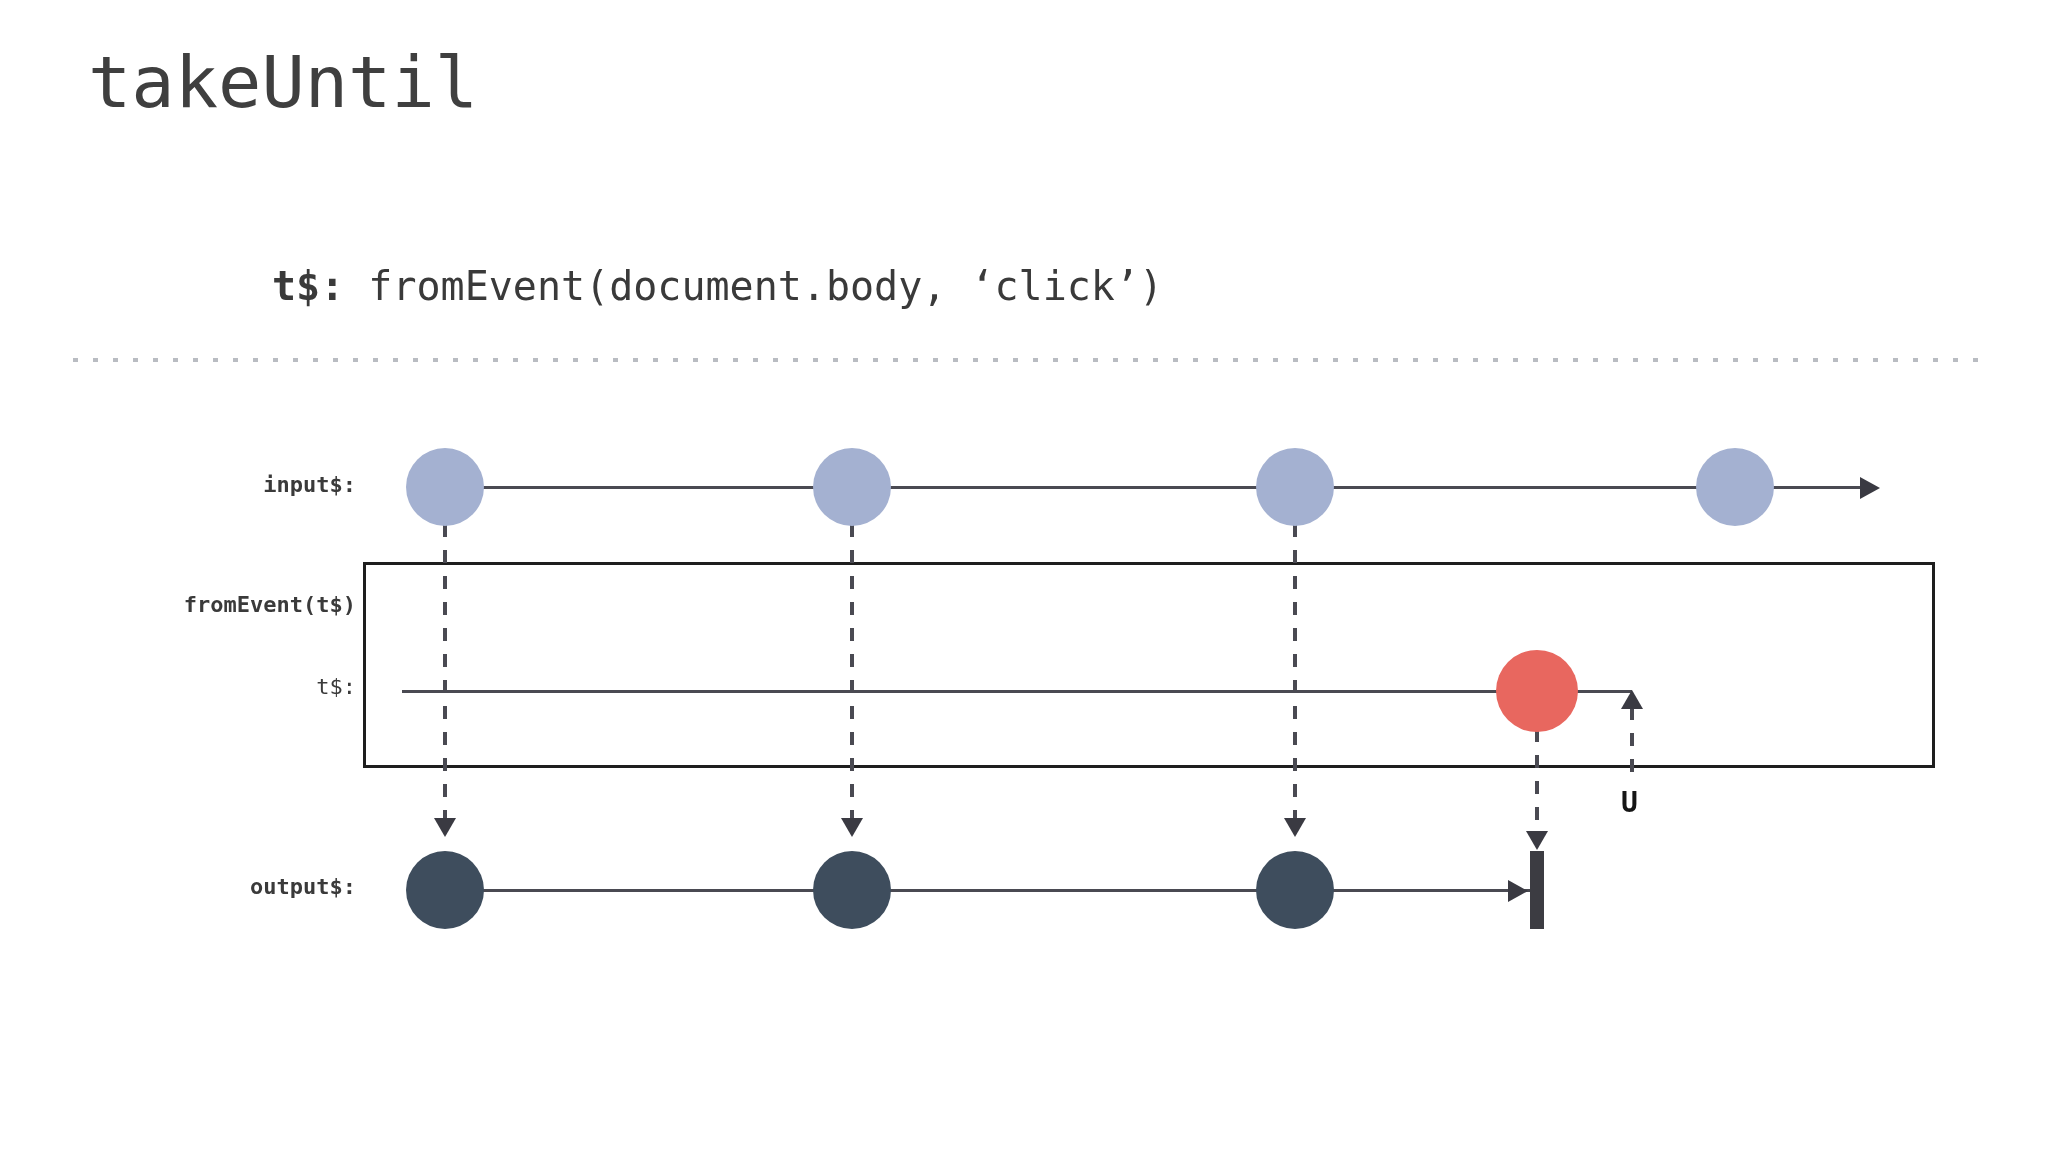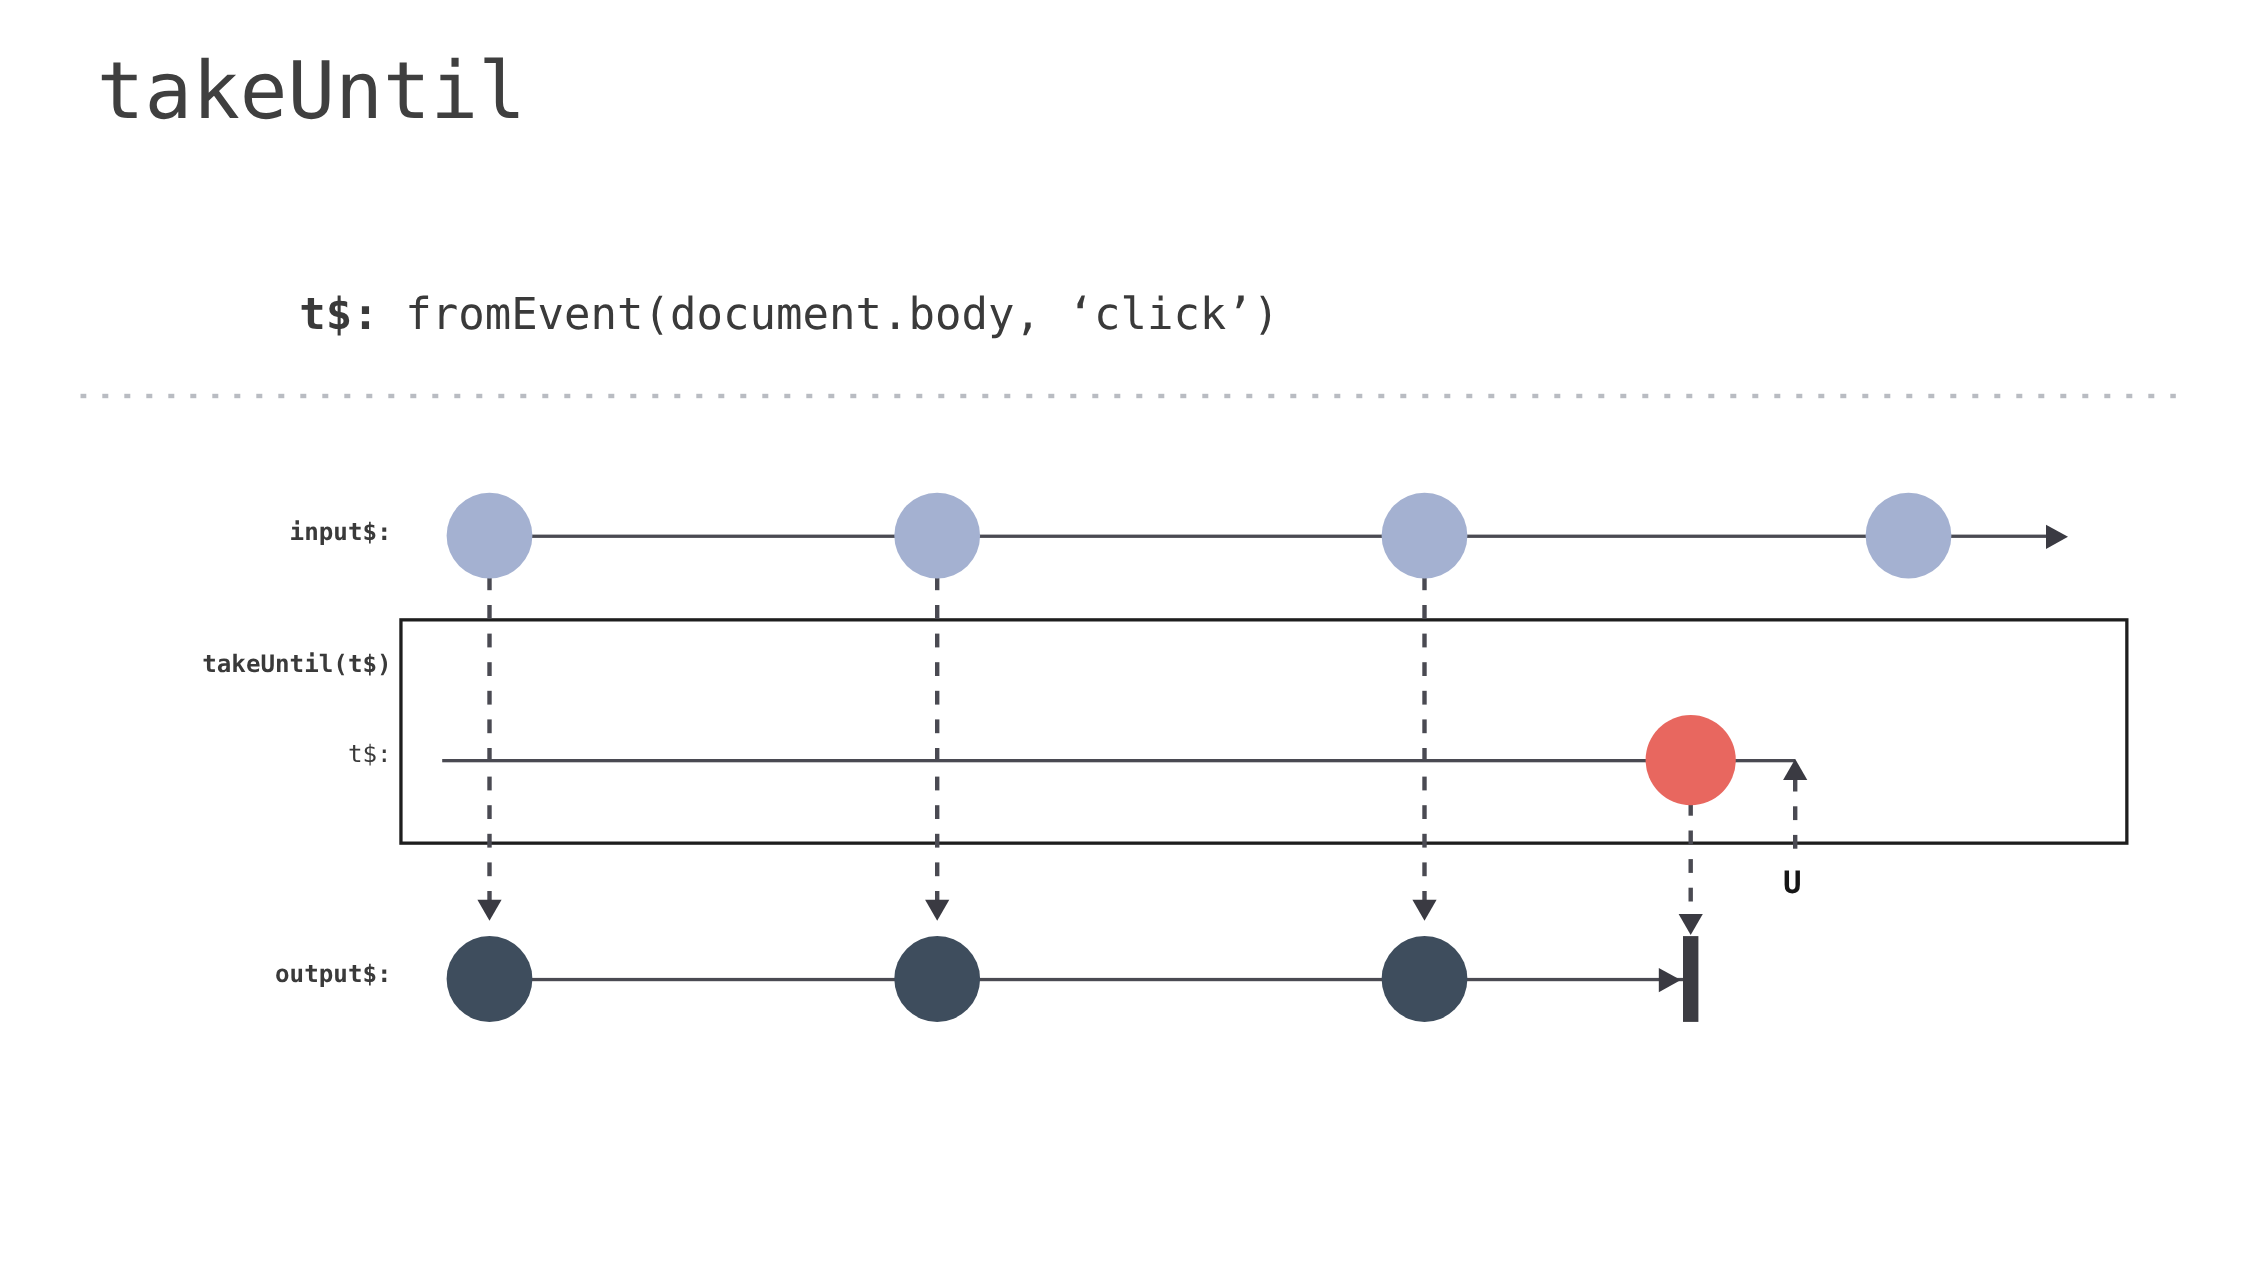--- a/index.html
+++ b/index.html
@@ -209,21 +209,21 @@
 
 <div id="stage">
 
   <div id="page-title">takeUntil</div>
 
   <div id="code-line"><span class="lbl">t$:</span><span class="expr"> fromEvent(document.body, ‘click’)</span></div>
 
   <div id="divider"></div>
 
   <div class="row-label" id="label-input">input$:</div>
-  <div class="row-label" id="label-operator">takeUntil(t$)</div>
+  <div class="row-label" id="label-operator">fromEvent(t$)</div>
   <div class="row-label" id="label-tdollar">t$:</div>
   <div class="row-label" id="label-output">output$:</div>
 
   <div id="operator-box"></div>
 
   <div class="timeline" id="timeline-input"></div>
   <div class="arrow-right" id="arrow-input"></div>
 
   <div class="timeline" id="timeline-t"></div>
 

